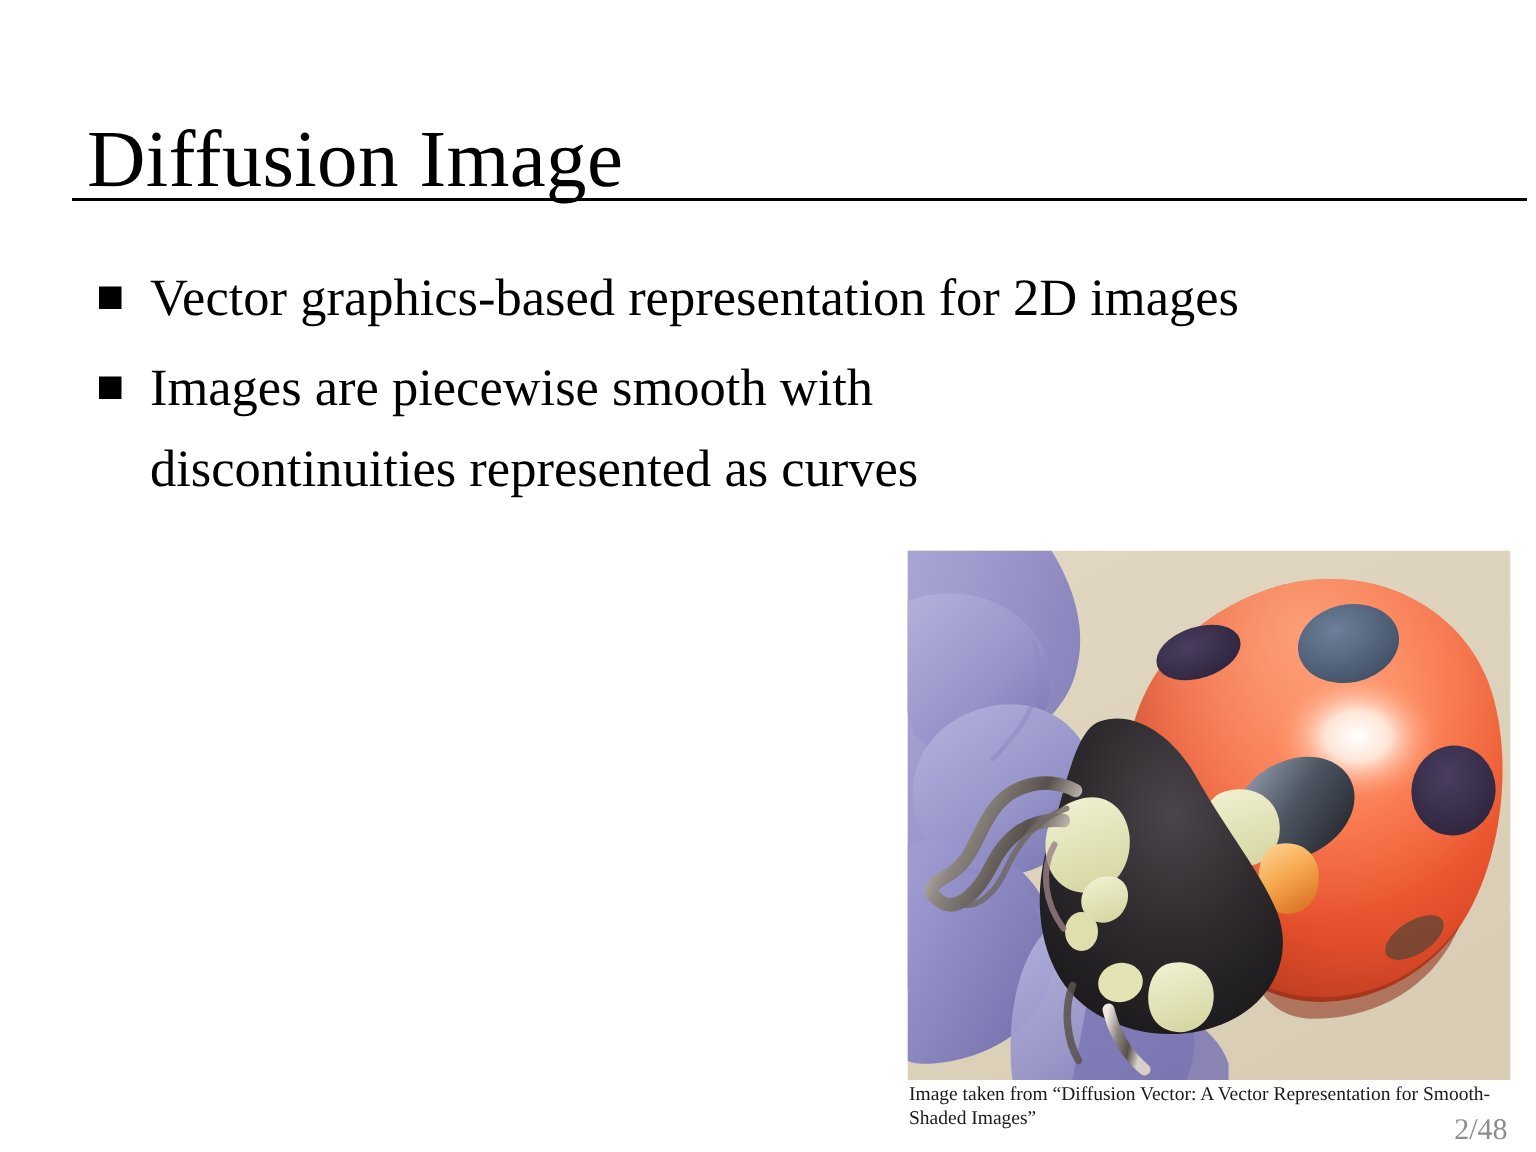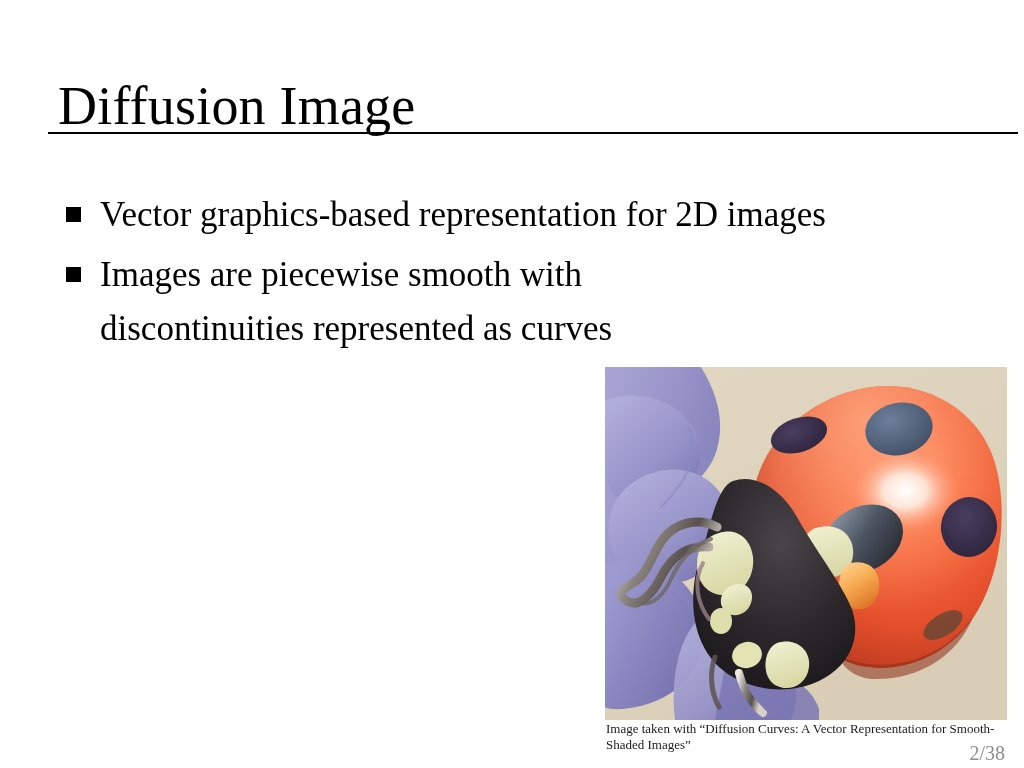--- a/index.html
+++ b/index.html
@@ -56,21 +56,21 @@
   }
   .bullet-marker {
     position: absolute;
     left: 4px;
     top: 19px;
     width: 15px;
     height: 15px;
     background: #000000;
   }
   .bullet-text { display: block; }
-  .bullet-item-0 .bullet-text { max-width: 845px; margin-top: 16px; }
+  .bullet-item-0 .bullet-text { max-width: 845px; }
   .bullet-item-1 .bullet-text { max-width: 520px; }
 
   
   #figure-wrap {
     position: absolute;
     left: 605px;
     top: 367px;
     width: 402px;
     height: 353px;
   }
@@ -262,15 +262,15 @@
                C18,222 10,226 22,234 C34,242 48,226 56,210
                C66,190 82,178 104,180" fill="none" stroke="url(#legGrad)" stroke-width="9" stroke-linecap="round"></path>
       <path d="M106,172 C88,178 74,194 66,212 C58,230 46,238 38,236" fill="none" stroke="#6e6762" stroke-width="4" stroke-linecap="round" opacity="0.8"></path>
       <path d="M98,196 C88,214 92,236 104,252" fill="none" stroke="#9a7f86" stroke-width="4" stroke-linecap="round" opacity="0.8"></path>
       <path d="M134,306 C138,322 146,336 158,346" fill="none" stroke="url(#legGrad)" stroke-width="8" stroke-linecap="round"></path>
       <path d="M110,290 C104,306 106,326 114,340" fill="none" stroke="#5a524e" stroke-width="5" stroke-linecap="round" opacity="0.85"></path>
     </g>
   </svg>
 </div>
 
-<div id="figure-caption">Image taken with “Diffusion Curves: A Vector Representation for Smooth-Shaded Images”</div>
-
-<div id="page-number">2/38</div>
+<div id="figure-caption">Image taken from “Diffusion Vector: A Vector Representation for Smooth-Shaded Images”</div>
+
+<div id="page-number">2/48</div>
 
 </body></html>

